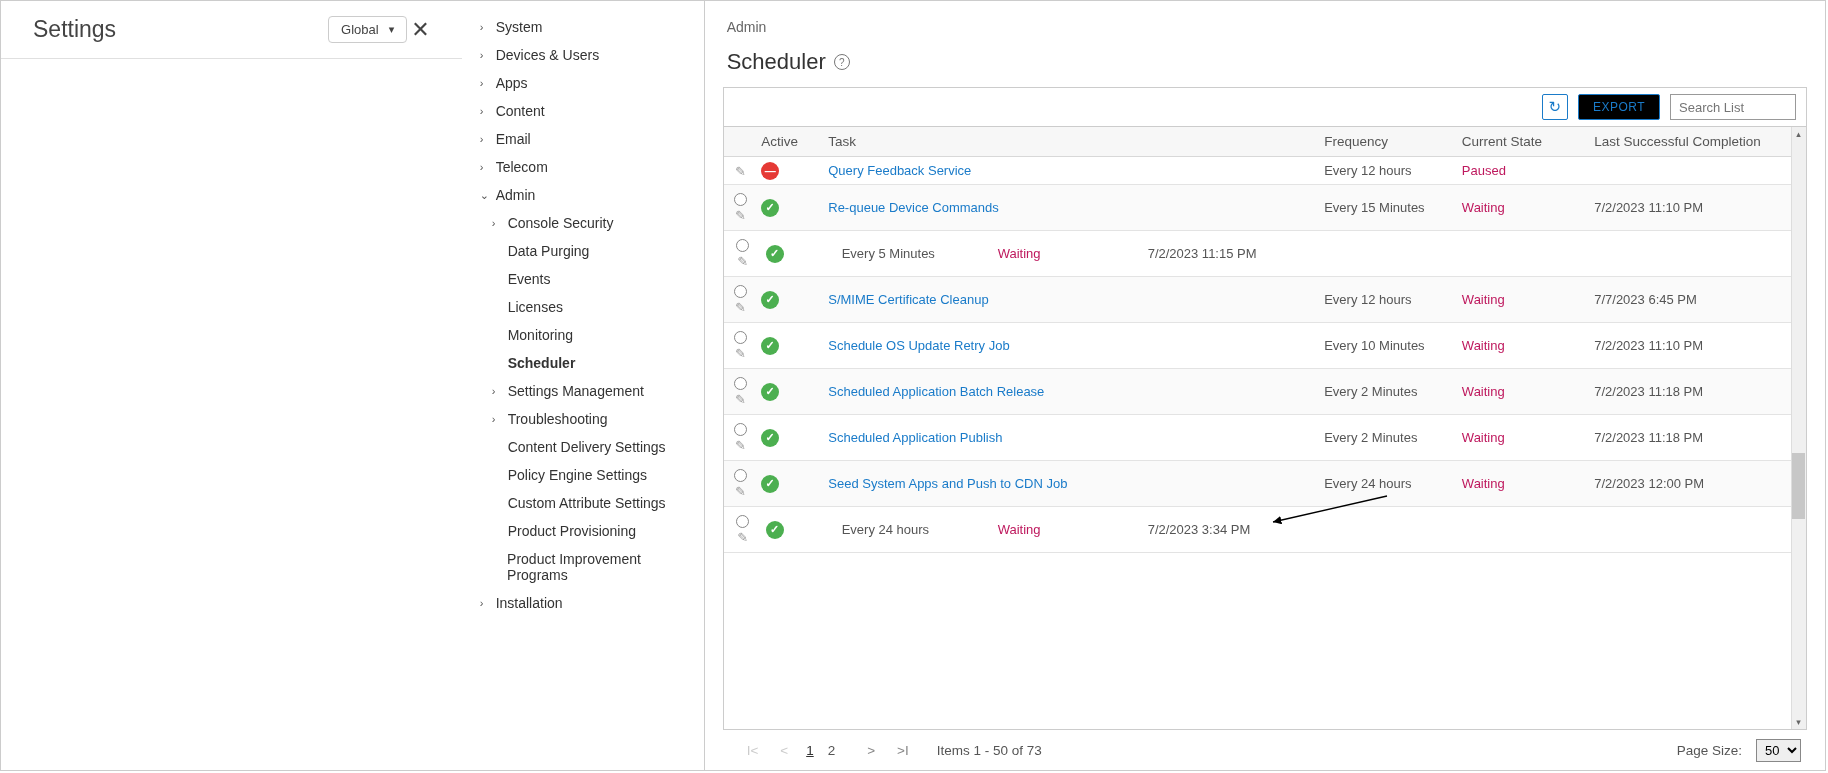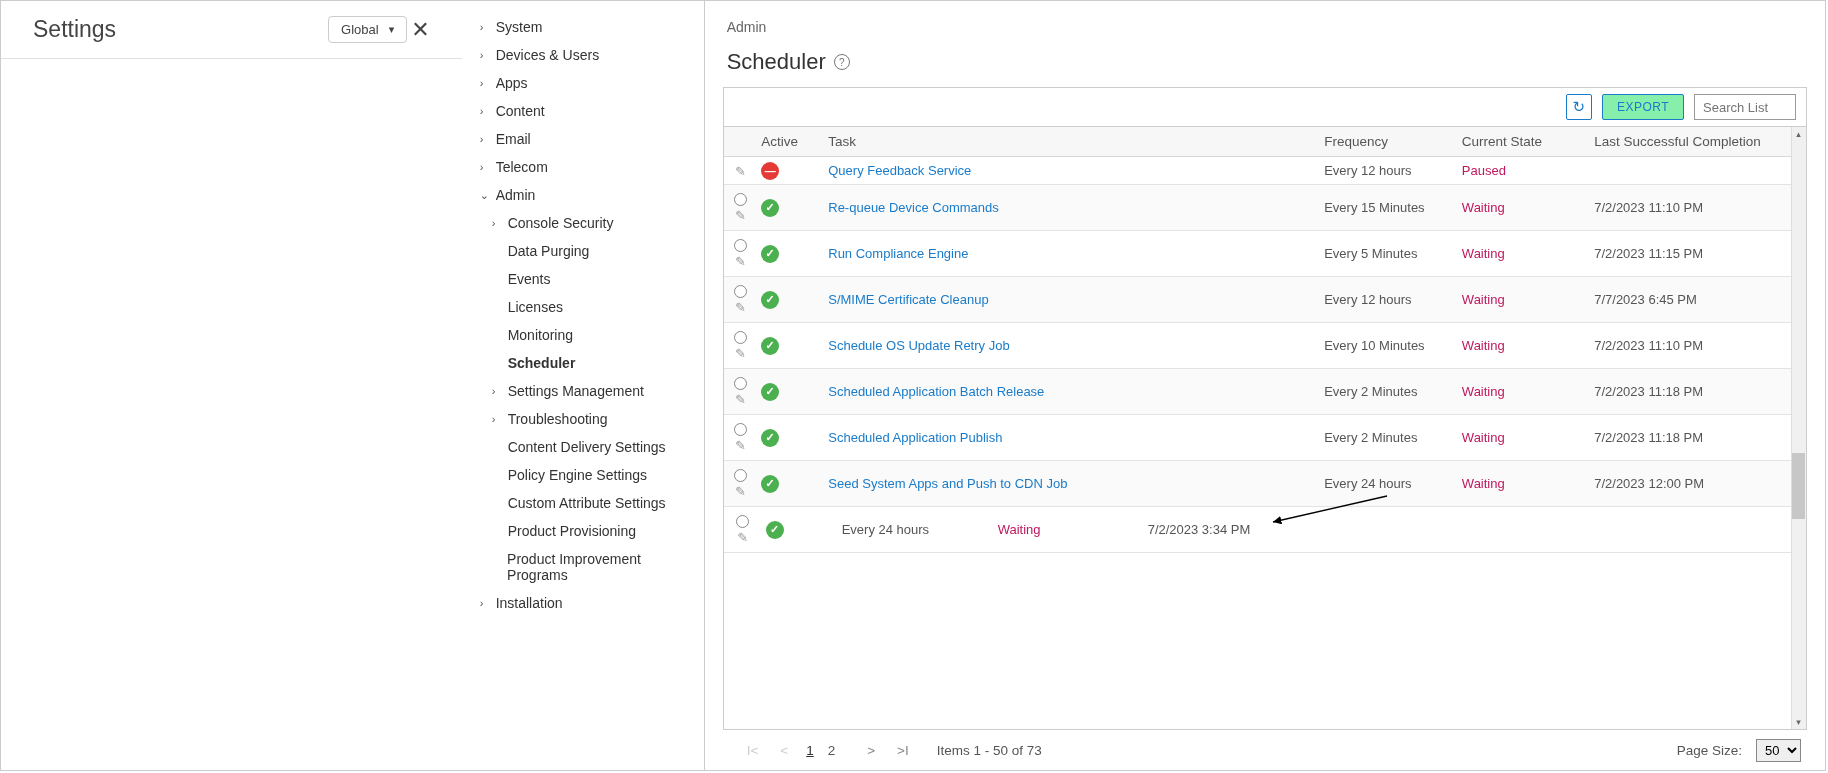--- a/index.html
+++ b/index.html
@@ -25,22 +25,22 @@
 
   
   .main { flex: 1; display: flex; flex-direction: column; padding: 18px 18px 0 18px; overflow: hidden; position: relative; }
   .breadcrumb { font-size: 14px; color: #666; margin-left: 4px; }
   .page-title-row { display: flex; align-items: center; margin-top: 14px; margin-bottom: 12px; margin-left: 4px; gap: 8px; }
   .page-title { font-size: 22px; font-weight: 400; color: #333; }
   .help-icon { width: 16px; height: 16px; border: 1.5px solid #777; border-radius: 50%; display: inline-flex; align-items: center; justify-content: center; font-size: 10px; color: #777; }
 
   .toolbar-box { border: 1px solid #ccc; padding: 6px 10px; display: flex; align-items: center; justify-content: flex-end; gap: 10px; }
   .refresh-btn { width: 26px; height: 26px; border: 1.5px solid #1a7bc9; border-radius: 2px; display: flex; align-items: center; justify-content: center; color: #1a7bc9; cursor: pointer; font-size: 15px; }
-  .export-btn { height: 26px; border: 1px solid #1a7bc9; border-radius: 2px; color: #1a7bc9; padding: 0 14px; font-size: 12px; letter-spacing: 0.5px; display: flex; align-items: center; cursor: pointer; background: #86efac; }
-  .search-input { height: 26px; width: 102px; border: 1px solid #999; padding: 0 8px; font-size: 13px; }
+  .export-btn { height: 26px; border: 1px solid #1a7bc9; border-radius: 2px; color: #1a7bc9; padding: 0 14px; font-size: 12px; letter-spacing: 0.5px; display: flex; align-items: center; cursor: pointer; background: #000000; }
+  .search-input { height: 26px; width: 126px; border: 1px solid #999; padding: 0 8px; font-size: 13px; }
 
   .grid-wrap { border-left: 1px solid #ccc; border-right: 1px solid #ccc; border-bottom: 1px solid #ccc; display: flex; flex-direction: column; flex: 1; overflow: hidden; position: relative; }
   .grid-header { display: flex; background: #f7f7f7; border-bottom: 1px solid #d8d8d8; font-size: 13.5px; color: #555; height: 30px; align-items: center; }
   .grid-body { flex: 1; overflow-y: auto; position: relative; }
   .grid-row { display: flex; border-bottom: 1px solid #e3e3e3; min-height: 46px; align-items: center; font-size: 13px; }
   .grid-row:nth-child(even) { background: #fafafa; }
 
   .col-edit { width: 38px; display: flex; flex-direction: column; align-items: center; justify-content: center; gap: 0; }
   .radio { width: 13px; height: 13px; border: 1.5px solid #888; border-radius: 50%; background: #fff; }
   .pencil { color: #999; font-size: 13px; transform: rotate(0deg); margin-top: 2px; }
@@ -232,21 +232,20 @@
               <div class="col-complete">7/2/2023 11:10 PM</div>
             </div>
             <div class="grid-row">
               <div class="col-edit">
                 <div class="radio"></div>
                 <div class="pencil">✎</div>
               </div>
               <div class="col-active">
                 <div class="status-icon status-active">✓</div>
               </div>
-              <div class="col-task"><a href="#">Run Compliance Engine</a></div>
               <div class="col-freq">Every 5 Minutes</div>
               <div class="col-state">Waiting</div>
               <div class="col-complete">7/2/2023 11:15 PM</div>
             </div>
             <div class="grid-row">
               <div class="col-edit">
                 <div class="radio"></div>
                 <div class="pencil">✎</div>
               </div>
               <div class="col-active">

